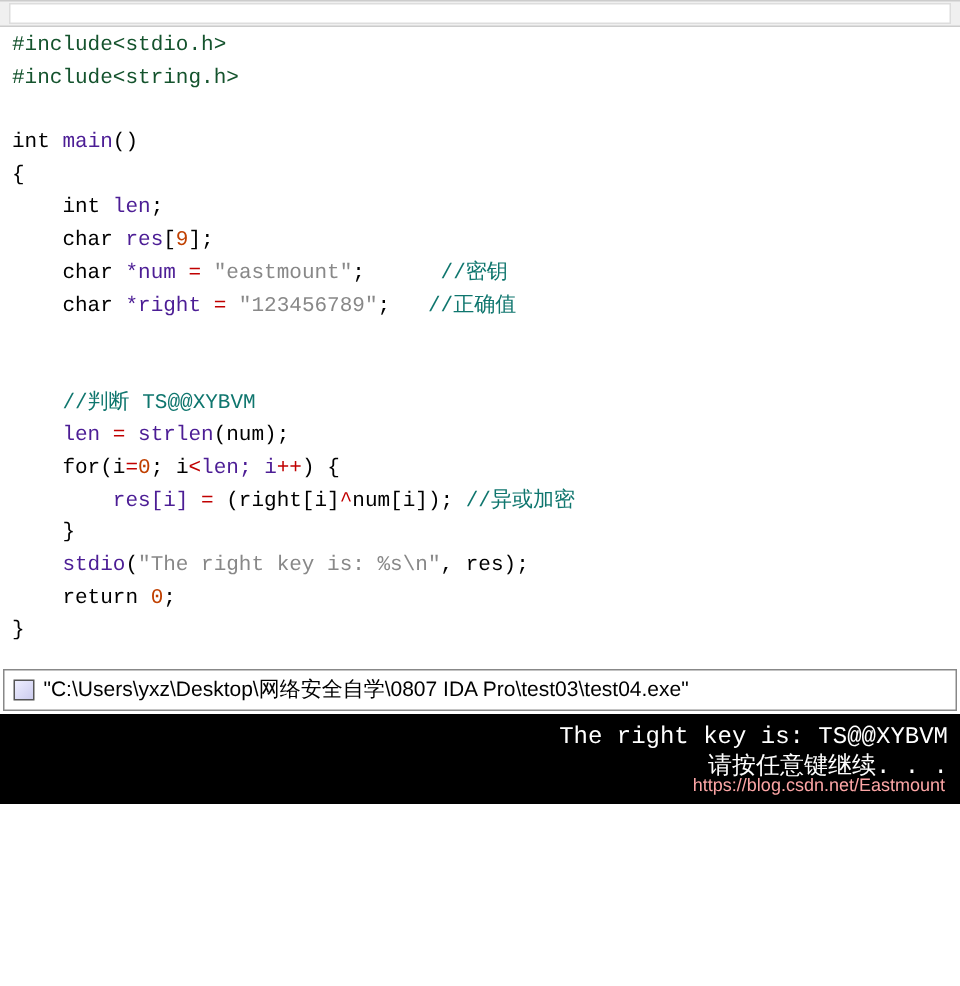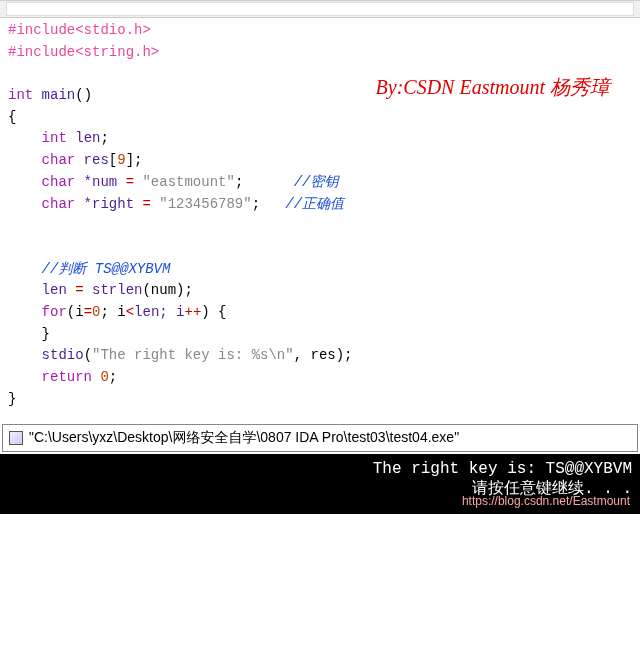--- a/index.html
+++ b/index.html
@@ -30,28 +30,28 @@
   .watermark {
     position: absolute;
     top: 54px;
     right: 30px;
     color: #e00000;
     font-family: "Times New Roman", serif;
     font-size: 20px;
     font-style: italic;
   }
   .line { white-space: pre; }
-  .kw-pre { color: #ec4899; margin-top: 43px; }
-  .kw-type { color: #a21caf; }
+  .kw-pre { color: #14532d; margin-top: 43px; }
+  .kw-type { color: #000000; }
   .ident { color: #4c1d95; font-family: Liberation Mono, monospace; }
   .punc { color: #000; }
   .op { color: #c00000; }
   .num { color: #c04000; }
   .str { color: #888888; }
-  .comment { color: #1d4ed8; font-style: italic; }
+  .comment { color: #0f766e; }
   .path-bar {
     border: 1px solid #888;
     padding: 4px 6px;
     margin: 6px 2px 2px 2px;
     font-family: Arial, sans-serif;
     font-size: 14px;
     display: flex;
     align-items: center;
     gap: 6px;
   }
@@ -82,36 +82,36 @@
   .cline { white-space: pre; text-align: right; }
 </style>
 </head>
 <body>
 
 <div class="top-bar">
   <div class="top-bar-inner"></div>
 </div>
 
 <div class="code-area">
-  <div class="watermark">By:CSDN Eastmount  杨秀璋</div>
 
   <div class="line"><span class="kw-pre">#include</span><span class="kw-pre">&lt;stdio.h&gt;</span></div>
   <div class="line"><span class="kw-pre">#include</span><span class="kw-pre">&lt;string.h&gt;</span></div>
   <div class="line">&nbsp;</div>
   <div class="line"><span class="kw-type">int</span><span class="ident"> main</span><span class="punc">()</span></div>
   <div class="line"><span class="punc">{</span></div>
   <div class="line">    <span class="kw-type">int</span><span class="ident"> len</span><span class="punc">;</span></div>
   <div class="line">    <span class="kw-type">char</span><span class="ident"> res</span><span class="punc">[</span><span class="num">9</span><span class="punc">];</span></div>
   <div class="line">    <span class="kw-type">char</span><span class="ident"> *num </span><span class="op">=</span><span class="str"> "eastmount"</span><span class="punc">;      </span><span class="comment">//密钥</span></div>
   <div class="line">    <span class="kw-type">char</span><span class="ident"> *right </span><span class="op">=</span><span class="str"> "123456789"</span><span class="punc">;   </span><span class="comment">//正确值</span></div>
   <div class="line">&nbsp;</div>
   <div class="line">&nbsp;</div>
   <div class="line">    <span class="comment">//判断 TS@@XYBVM</span></div>
   <div class="line">    <span class="ident">len </span><span class="op">=</span><span class="ident"> strlen</span><span class="punc">(num)</span><span class="punc">;</span></div>
   <div class="line">    <span class="kw-type">for</span><span class="punc">(i</span><span class="op">=</span><span class="num">0</span><span class="punc">; i</span><span class="op">&lt;</span><span class="ident">len; i</span><span class="op">++</span><span class="punc">) {</span></div>
+  <div class="line">        <span class="ident">res[i] </span><span class="op">=</span><span class="punc"> (right[i]</span><span class="op">^</span><span class="punc">num[i]); </span><span class="comment">//异或加密</span></div>
   <div class="line">    <span class="punc">}</span></div>
   <div class="line">    <span class="ident">stdio</span><span class="punc">(</span><span class="str">"The right key is: %s\n"</span><span class="punc">, res)</span><span class="punc">;</span></div>
   <div class="line">    <span class="kw-type">return</span><span> </span><span class="num">0</span><span class="punc">;</span></div>
   <div class="line"><span class="punc">}</span></div>
 </div>
 
 <div class="path-bar">
   <span class="path-icon"></span>
   <span>"C:\Users\yxz\Desktop\网络安全自学\0807 IDA Pro\test03\test04.exe"</span>
 </div>

